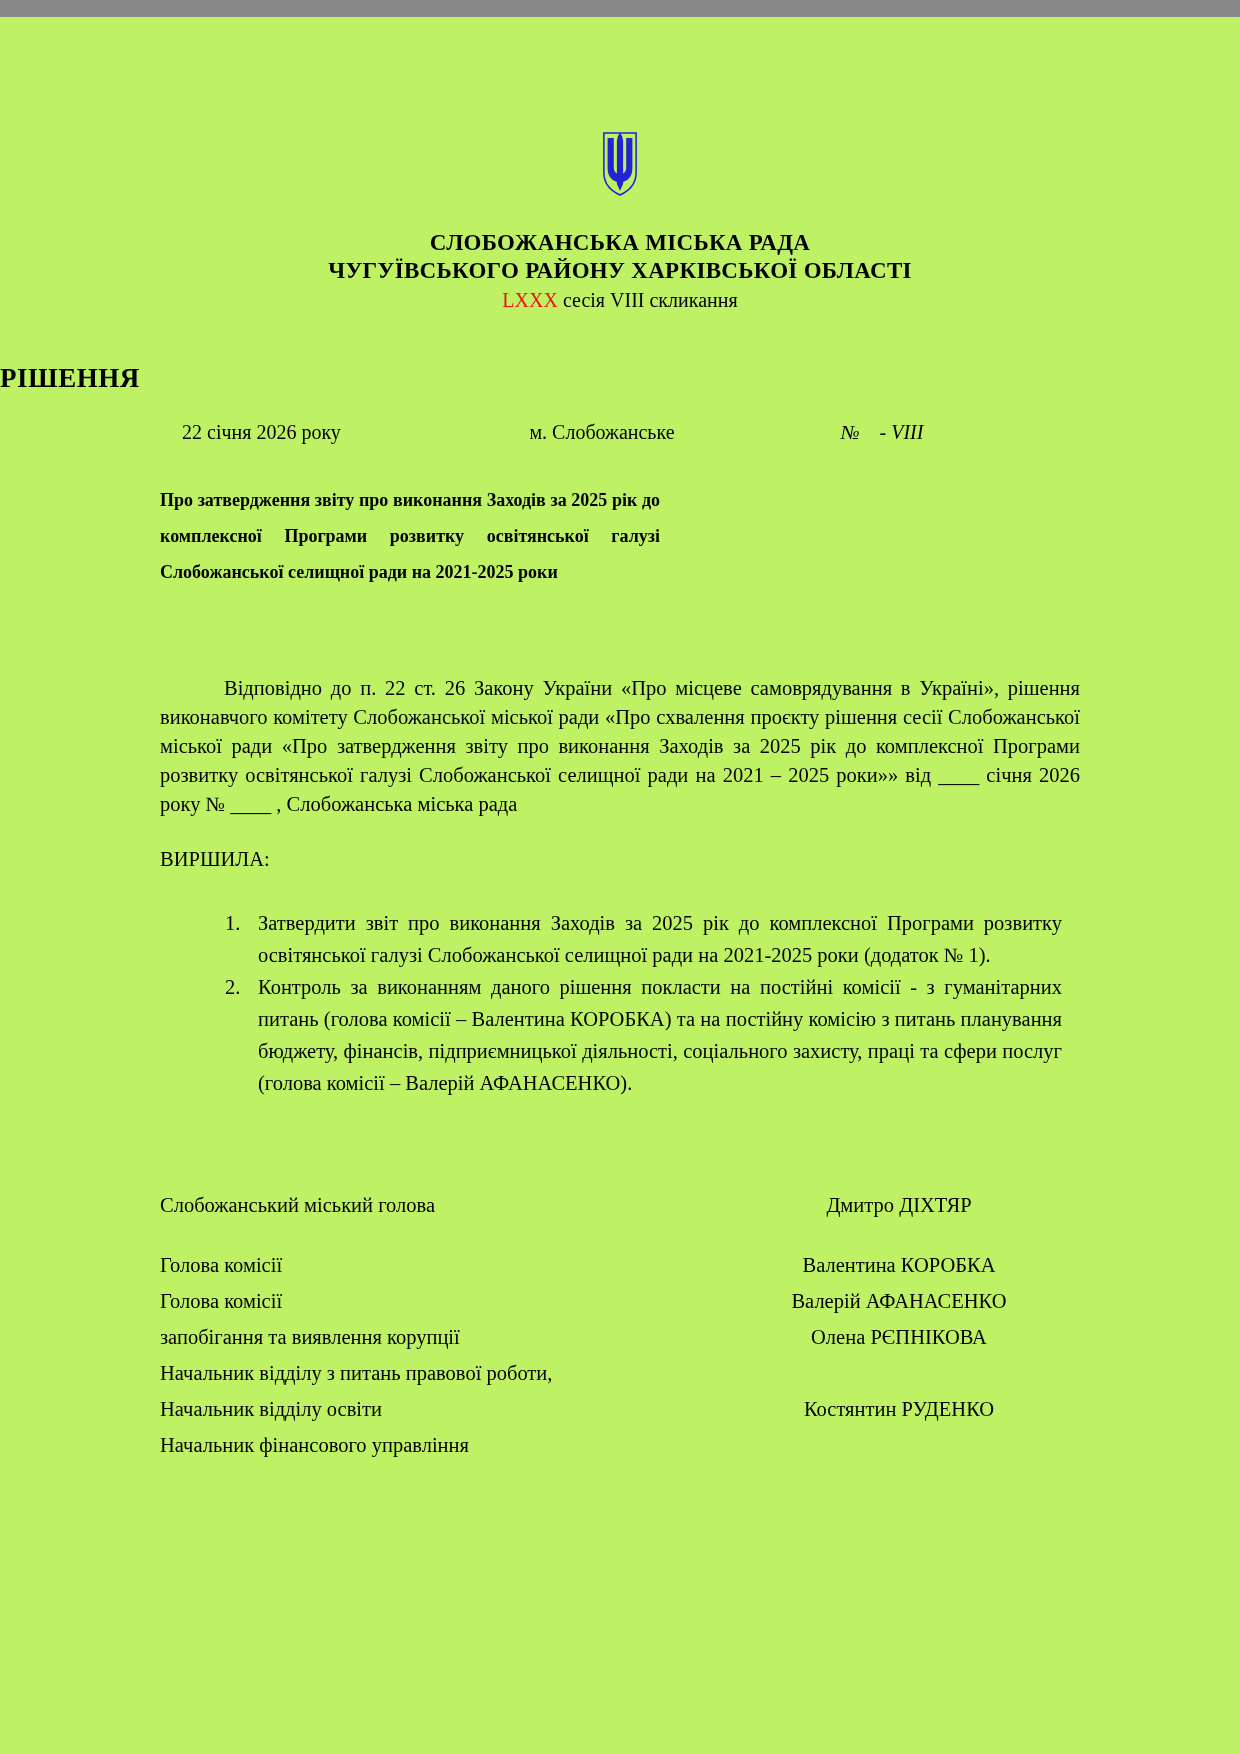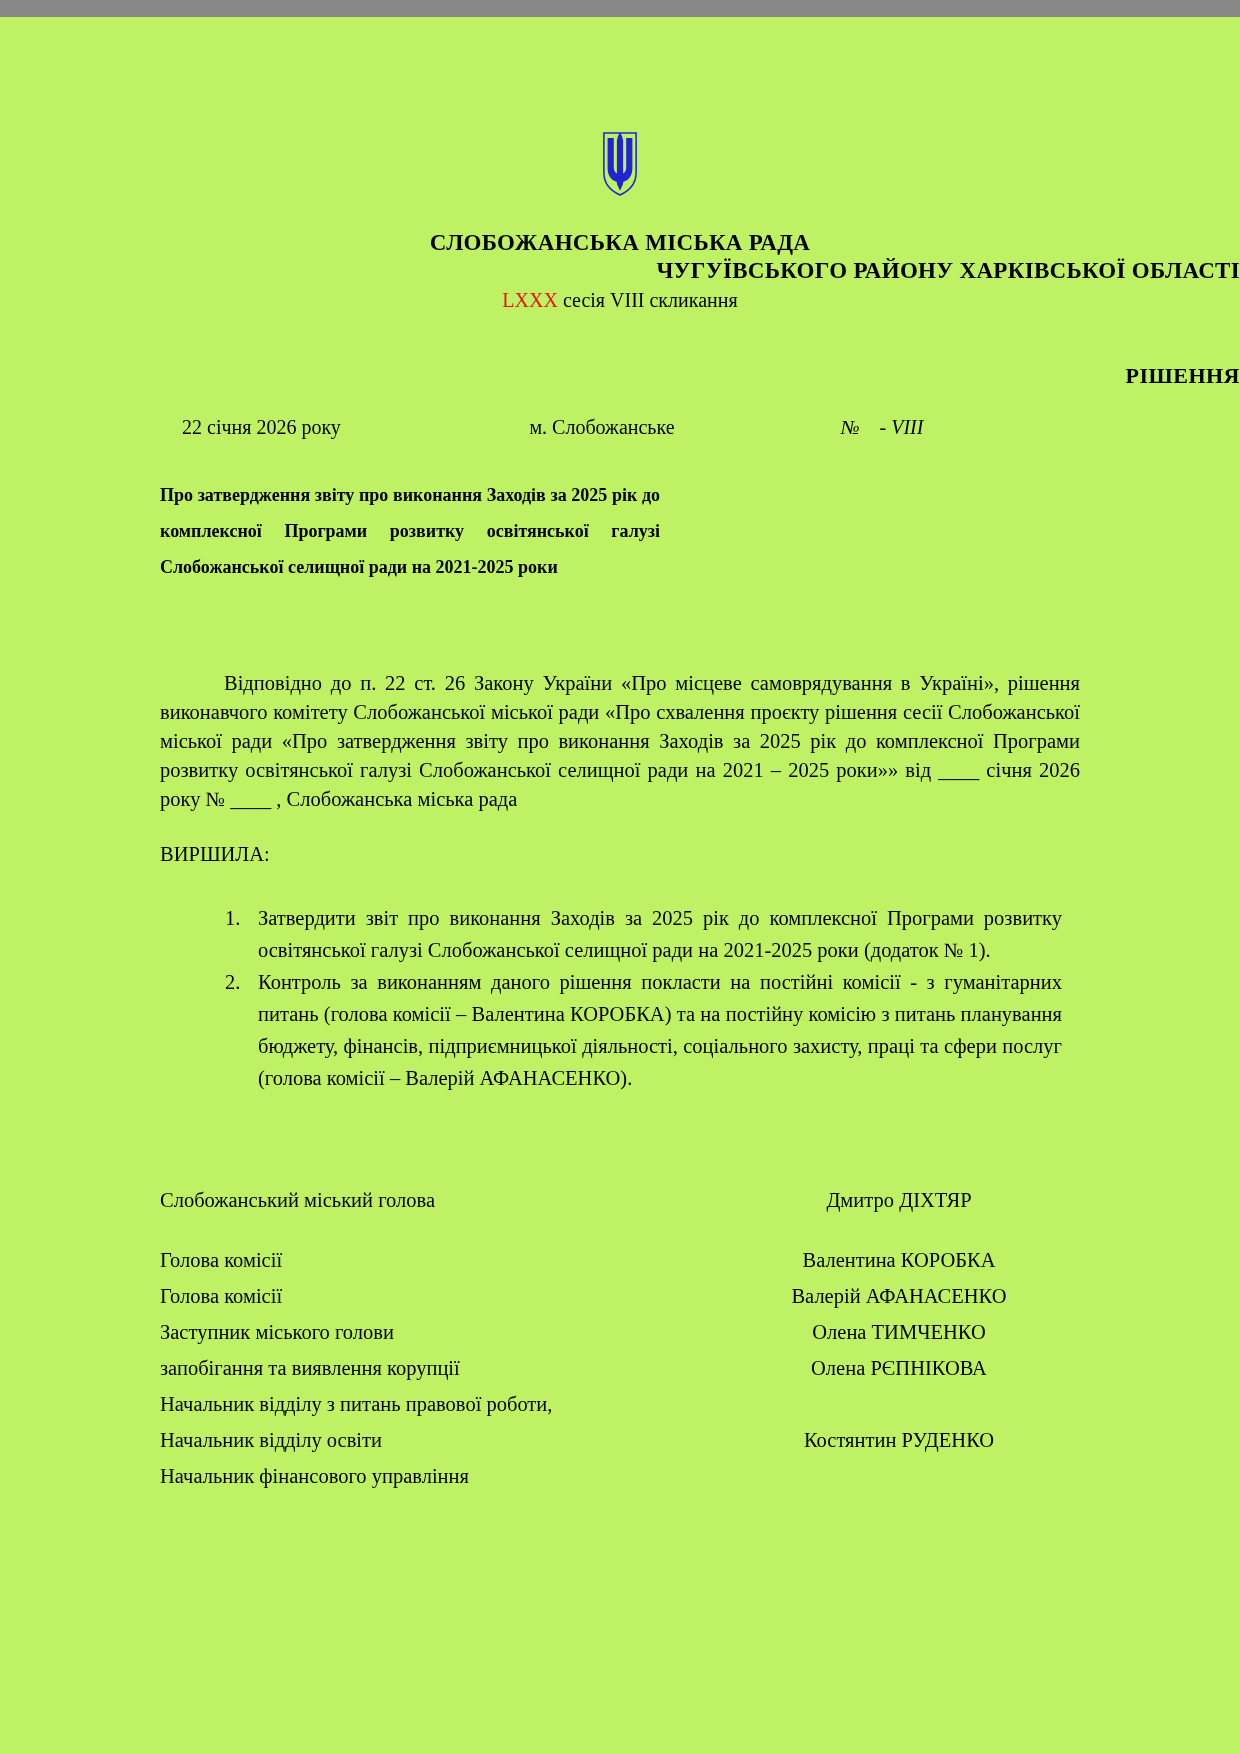--- a/index.html
+++ b/index.html
@@ -17,21 +17,21 @@
   .emblem-wrap{padding-top:104px;text-align:center;}
   .emblem-wrap svg{display:inline-block;}
   
   .org-name{
     text-align:center;font-weight:bold;font-size:23px;line-height:28px;
     margin-top:8px;letter-spacing:.3px;
   }
   .session-line{text-align:center;font-size:20px;line-height:26px;margin-top:2px;}
   .session-prefix{color:#ee1111;}
   .doc-type{
-    text-align:right;font-weight:bold;font-size:22px;letter-spacing:.5px;
+    text-align:left;font-weight:bold;font-size:27px;letter-spacing:.5px;
     margin-top:50px;
   }
   
   .meta-row{display:flex;margin-top:27px;font-size:20px;}
   .meta-left{flex:1;padding-left:22px;white-space:pre;}
   .meta-center{flex:1;text-align:center;white-space:pre;}
   .meta-right{flex:1;text-align:center;padding-right:58px;white-space:pre;font-style:italic;}
   
   .doc-title{
     margin-top:38px;
@@ -68,21 +68,21 @@
     <svg width="62" height="96" viewBox="0 0 100 124" aria-hidden="true">
       <path d="M24 4 h52 v64 q0 24 -26 36 q-26 -12 -26 -36 Z" fill="none" stroke="#2323d3" stroke-width="2.5"></path>
       <path d="M30 12 h10 v48 q0 9 10 12 v12 q-20 -3 -20 -24 Z" fill="#2323d3"></path>
       <path d="M70 12 h-10 v48 q0 9 -10 12 v12 q20 -3 20 -24 Z" fill="#2323d3"></path>
       <path d="M45 16 q1 -8 5 -13 q4 5 5 13 v56 h-10 Z" fill="#2323d3"></path>
       <path d="M45 74 h10 v12 l-5 11 l-5 -11 Z" fill="#2323d3"></path>
     </svg>
   </div>
 
   <div class="org-name">СЛОБОЖАНСЬКА МІСЬКА РАДА</div>
-  <div class="org-name" style="margin-top:0;text-align:right;">ЧУГУЇВСЬКОГО РАЙОНУ ХАРКІВСЬКОЇ ОБЛАСТІ</div>
+  <div class="org-name" style="margin-top:0;">ЧУГУЇВСЬКОГО РАЙОНУ ХАРКІВСЬКОЇ ОБЛАСТІ</div>
   <div class="session-line"><span class="session-prefix">LXXX</span><span> сесія VIII скликання</span></div>
 
   <div class="doc-type">РІШЕННЯ</div>
 
   <div class="content">
 
     <div class="meta-row">
       <span class="meta-left">22 січня 2026 року</span>
       <span class="meta-center">м. Слобожанське</span>
       <span class="meta-right">№    - VIII</span>
@@ -113,24 +113,20 @@
       <div class="sig-gap"></div>
       <div class="sig-row">
         <span class="sig-title">Голова комісії</span>
         <span class="sig-name">Валентина КОРОБКА</span>
       </div>
       <div class="sig-row">
         <span class="sig-title">Голова комісії</span>
         <span class="sig-name">Валерій АФАНАСЕНКО</span>
       </div>
       <div class="sig-row">
-        <span class="sig-title">Заступник міського голови</span>
-        <span class="sig-name">Олена ТИМЧЕНКО</span>
-      </div>
-      <div class="sig-row">
         <span class="sig-title">запобігання та виявлення корупції</span>
         <span class="sig-name">Олена РЄПНІКОВА</span>
       </div>
       <div class="sig-row">
         <span class="sig-title">Начальник відділу з питань правової роботи,</span>
         <span class="sig-name"></span>
       </div>
       <div class="sig-row">
         <span class="sig-title">Начальник відділу освіти</span>
         <span class="sig-name">Костянтин РУДЕНКО</span>

